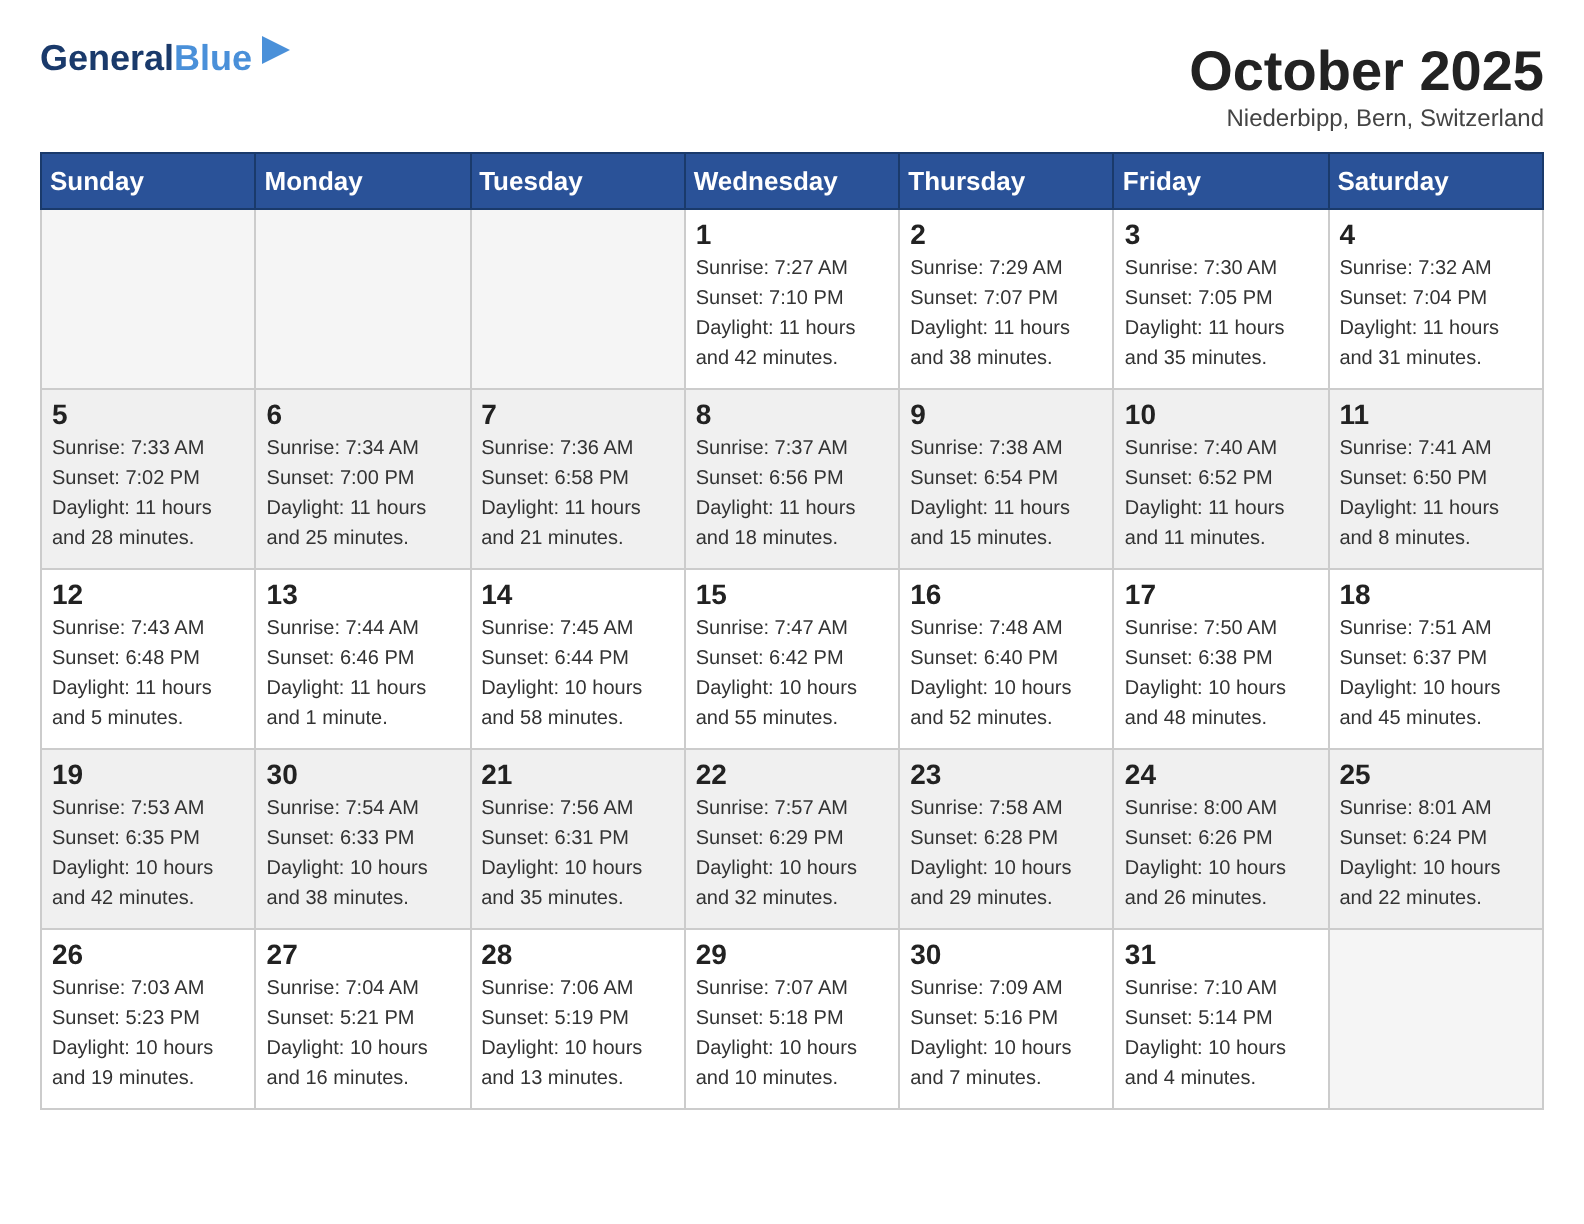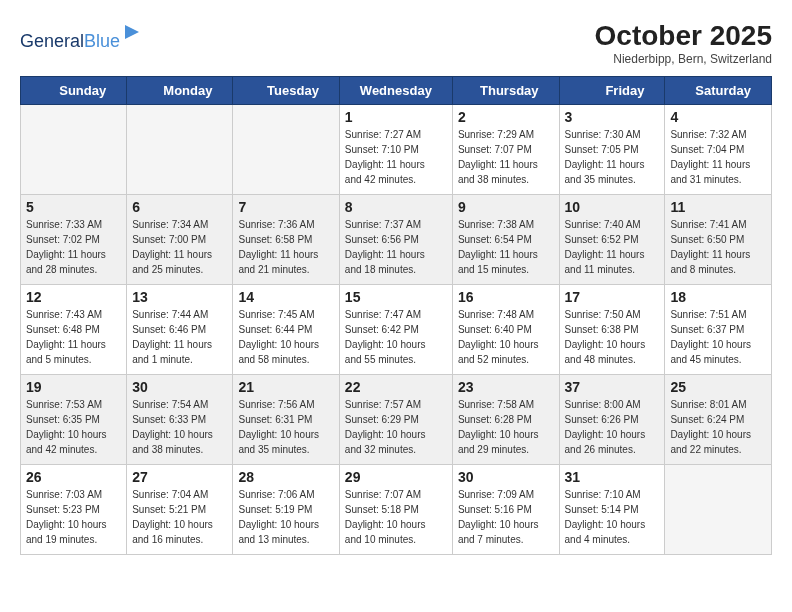--- a/index.html
+++ b/index.html
@@ -16,24 +16,23 @@
       align-items: flex-start;
       margin-bottom: 10px;
     }
     .logo {
       display: flex;
       flex-direction: column;
       align-items: flex-start;
     }
     .logo-text {
       font-size: 18px;
-      font-weight: normal;
+      font-weight: bold;
       color: #1a3a6b;
       line-height: 1.1;
-      margin-top: 12px;
     }
     .logo-text span {
       color: #4a90d9;
     }
     .title-section {
       text-align: right;
     }
     .month-title {
       font-size: 28px;
       font-weight: bold;
@@ -44,22 +43,22 @@
       color: #444;
     }
     .calendar {
       width: 100%;
       border-collapse: collapse;
       font-size: 11px;
     }
     .calendar th {
       background-color: #2a5298;
       color: #fff;
-      padding: 6px 20px;
-      text-align: right;
+      padding: 6px 4px;
+      text-align: left;
       font-size: 13px;
       font-weight: bold;
       border: 1px solid #1a3a6b;
     }
     .calendar td {
       border: 1px solid #ccc;
       vertical-align: top;
       padding: 4px 5px;
       height: 90px;
       width: 107px;
@@ -212,21 +211,21 @@
         </td>
         <td>
           <div class="day-number">22</div>
           <div class="day-info">Sunrise: 7:57 AM<br>Sunset: 6:29 PM<br>Daylight: 10 hours<br>and 32 minutes.</div>
         </td>
         <td>
           <div class="day-number">23</div>
           <div class="day-info">Sunrise: 7:58 AM<br>Sunset: 6:28 PM<br>Daylight: 10 hours<br>and 29 minutes.</div>
         </td>
         <td>
-          <div class="day-number">37</div>
+          <div class="day-number">24</div>
           <div class="day-info">Sunrise: 8:00 AM<br>Sunset: 6:26 PM<br>Daylight: 10 hours<br>and 26 minutes.</div>
         </td>
         <td>
           <div class="day-number">25</div>
           <div class="day-info">Sunrise: 8:01 AM<br>Sunset: 6:24 PM<br>Daylight: 10 hours<br>and 22 minutes.</div>
         </td>
       </tr>
       <tr>
         <td>
           <div class="day-number">26</div>

